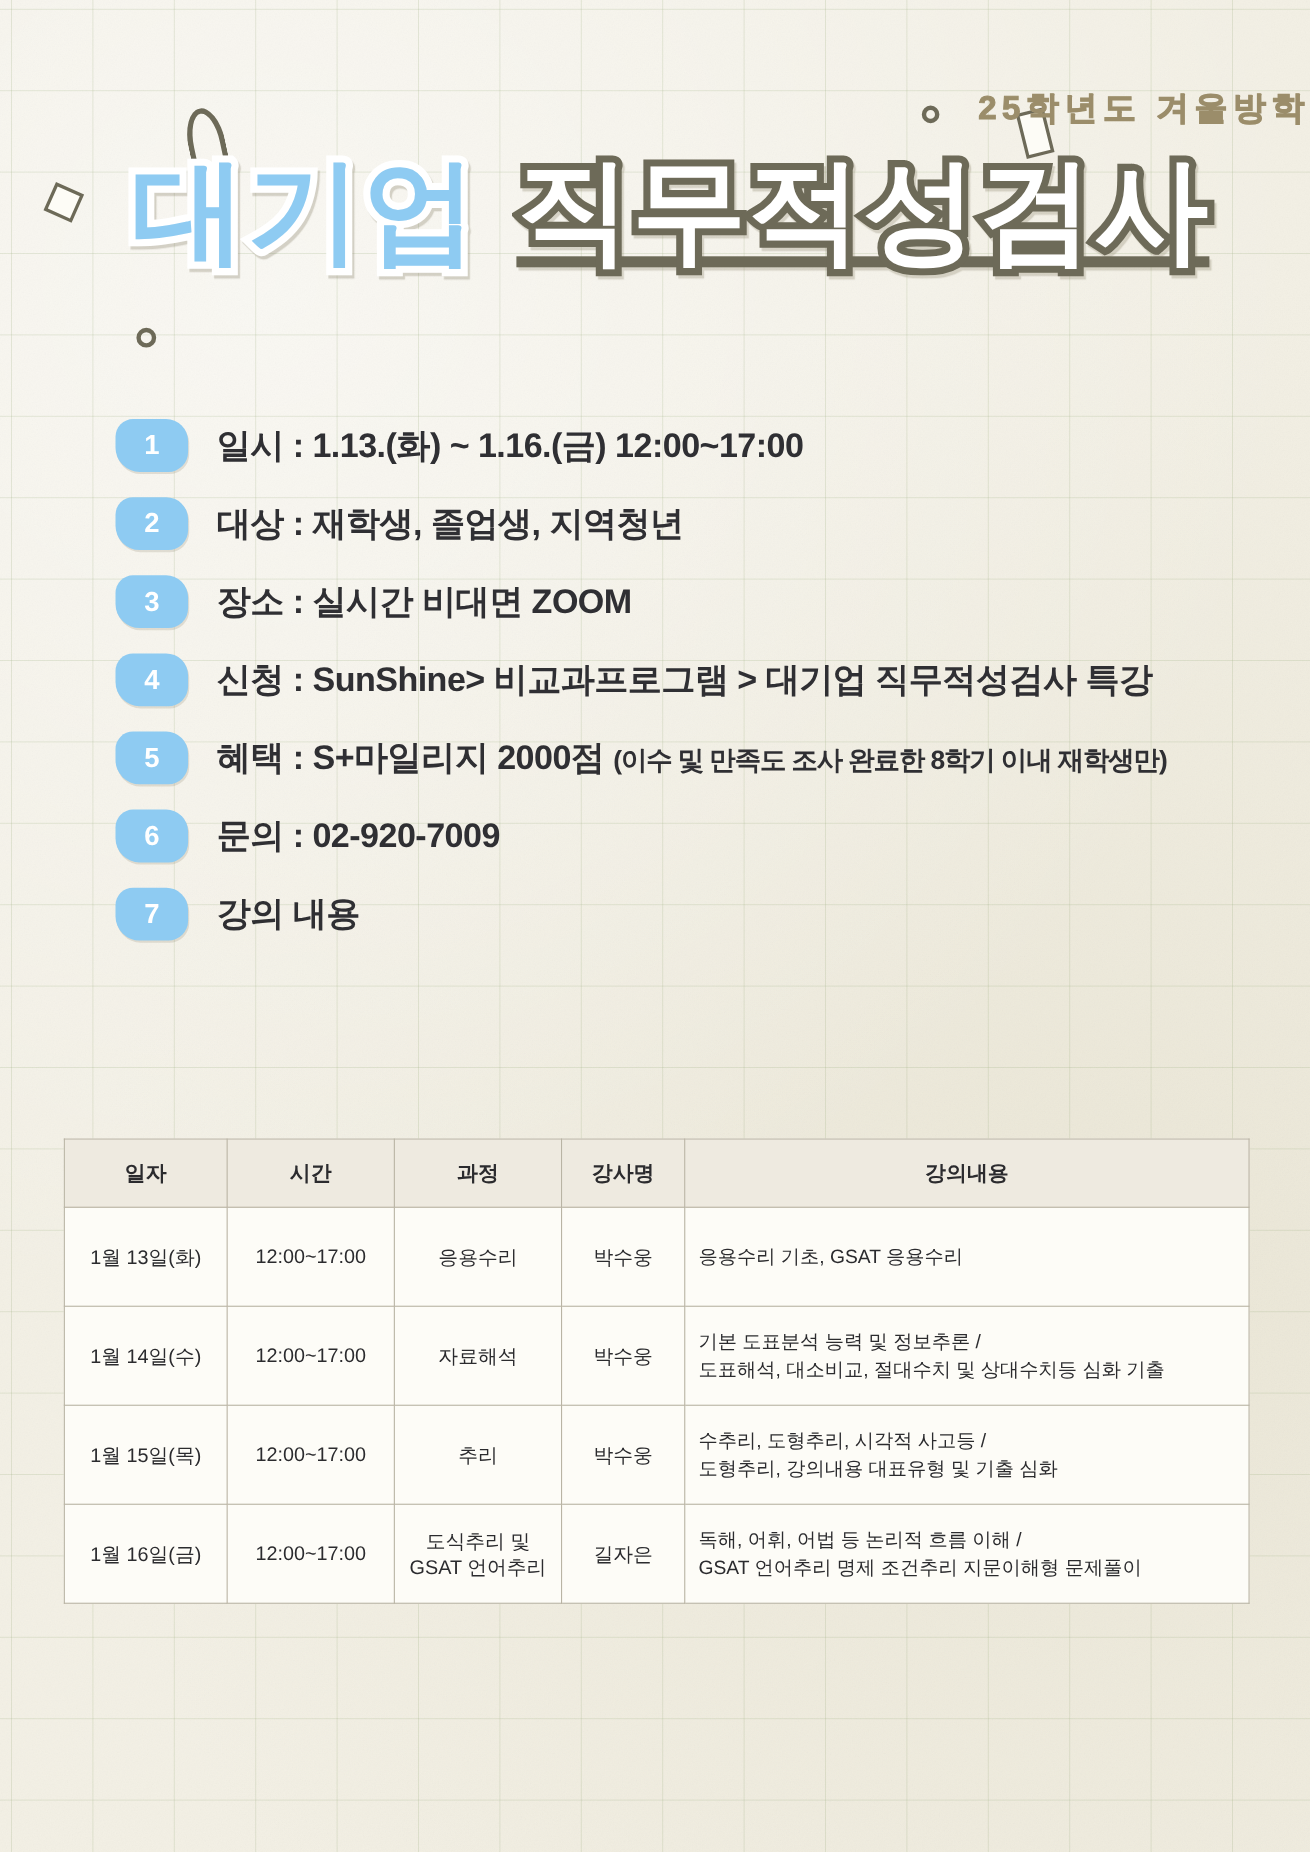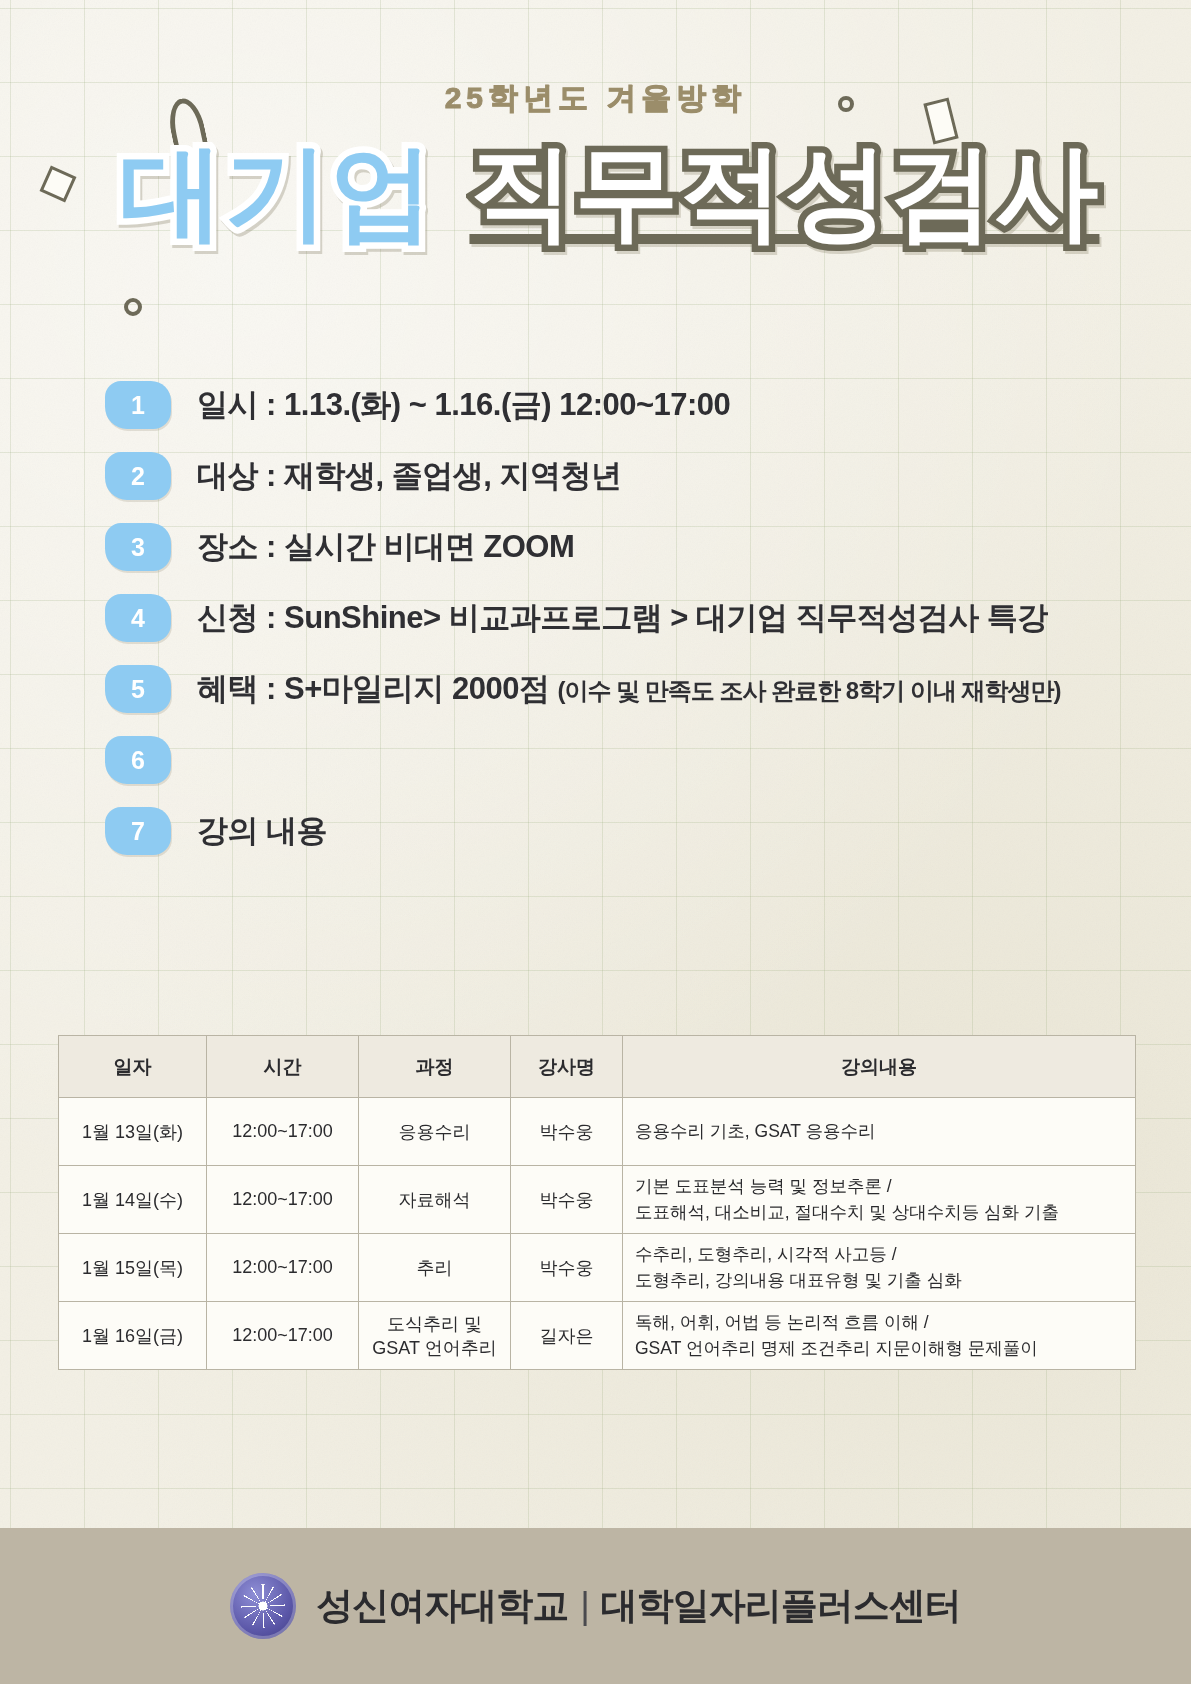--- a/index.html
+++ b/index.html
@@ -31,21 +31,21 @@
     inset: 0;
     opacity: .5;
     pointer-events: none;
   }
 
   
   .kicker {
     position: absolute;
     top: 78px;
     left: 0; right: 0;
-    text-align: center;
+    text-align: right;
     font-size: 30px;
     font-weight: bold;
     letter-spacing: 5px;
     color: #9b8d6a;
     -webkit-text-stroke: 1px #9b8d6a;
   }
   .title-wrap {
     position: absolute;
     top: 140px;
     left: 0; right: 0;
@@ -161,21 +161,21 @@
     color: #2b2b2e;
   }
   thead th {
     background: #eeeae0;
     height: 62px;
     font-size: 19px;
     font-weight: bold;
     text-align: center;
   }
   tbody td {
-    height: 68px;
+    height: 90px;
     font-size: 18px;
     text-align: center;
     vertical-align: middle;
   }
   tbody td.content {
     text-align: left;
     padding-left: 12px;
     font-size: 17.5px;
     line-height: 1.45;
   }
@@ -292,20 +292,21 @@
     <div class="row">
       <div class="num">5</div>
       <div class="txt">
         <span>혜택 : S+마일리지 2000점</span>
         <span class="small">(이수 및 만족도 조사 완료한 8학기 이내 재학생만)</span>
       </div>
     </div>
 
     <div class="row">
       <div class="num">6</div>
+      <div class="txt"><span>문의 : 02-920-7009</span></div>
     </div>
 
     <div class="row">
       <div class="num">7</div>
       <div class="txt"><span>강의 내용</span></div>
     </div>
 
   </div>
 
   <div class="tablewrap">
@@ -366,22 +367,14 @@
           <td>길자은</td>
           <td class="content">
             <div>독해, 어휘, 어법 등 논리적 흐름 이해 /</div>
             <div>GSAT 언어추리 명제 조건추리 지문이해형 문제풀이</div>
           </td>
         </tr>
       </tbody>
     </table>
   </div>
 
-  <div class="footer">
-    <div class="logo-mark"></div>
-    <div class="logo-text">
-      <span>성신여자대학교</span>
-      <span class="logo-div">|</span>
-      <span>대학일자리플러스센터</span>
-    </div>
-  </div>
 
 </div>
 
 </body></html>

